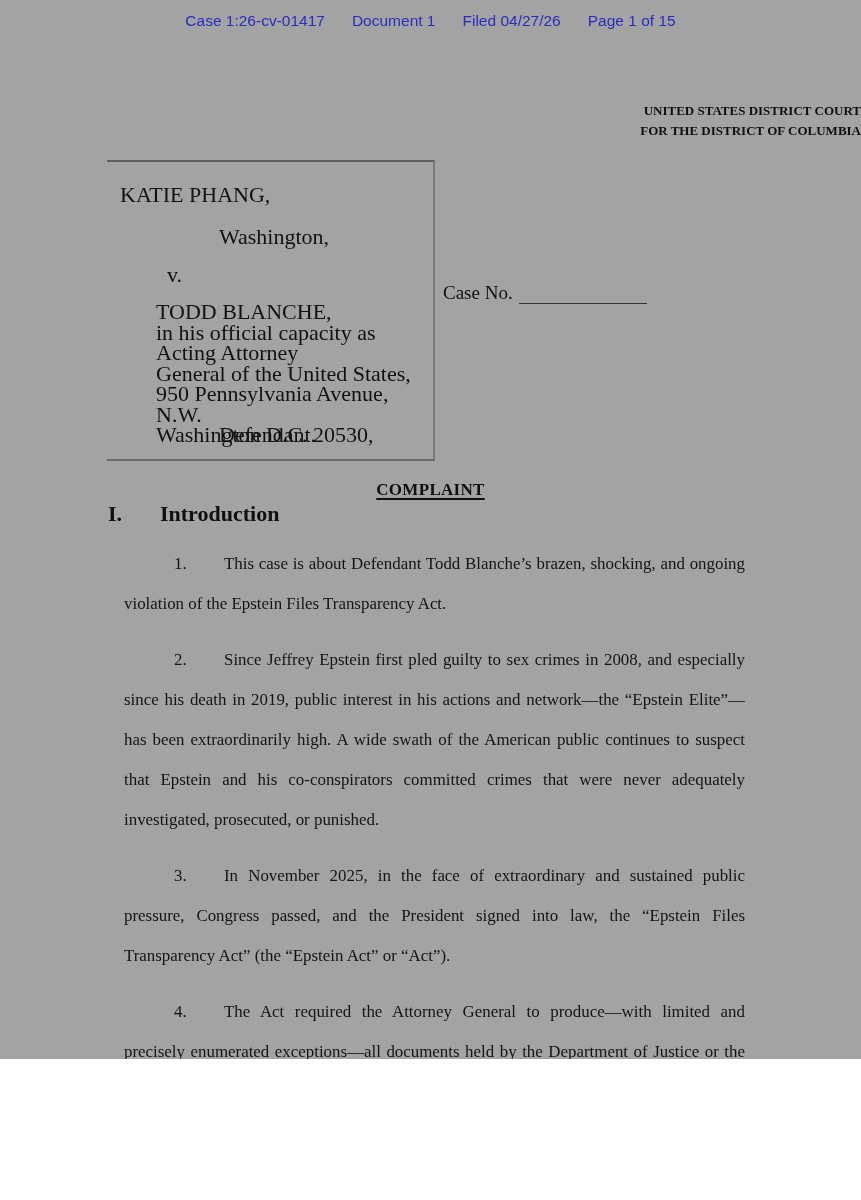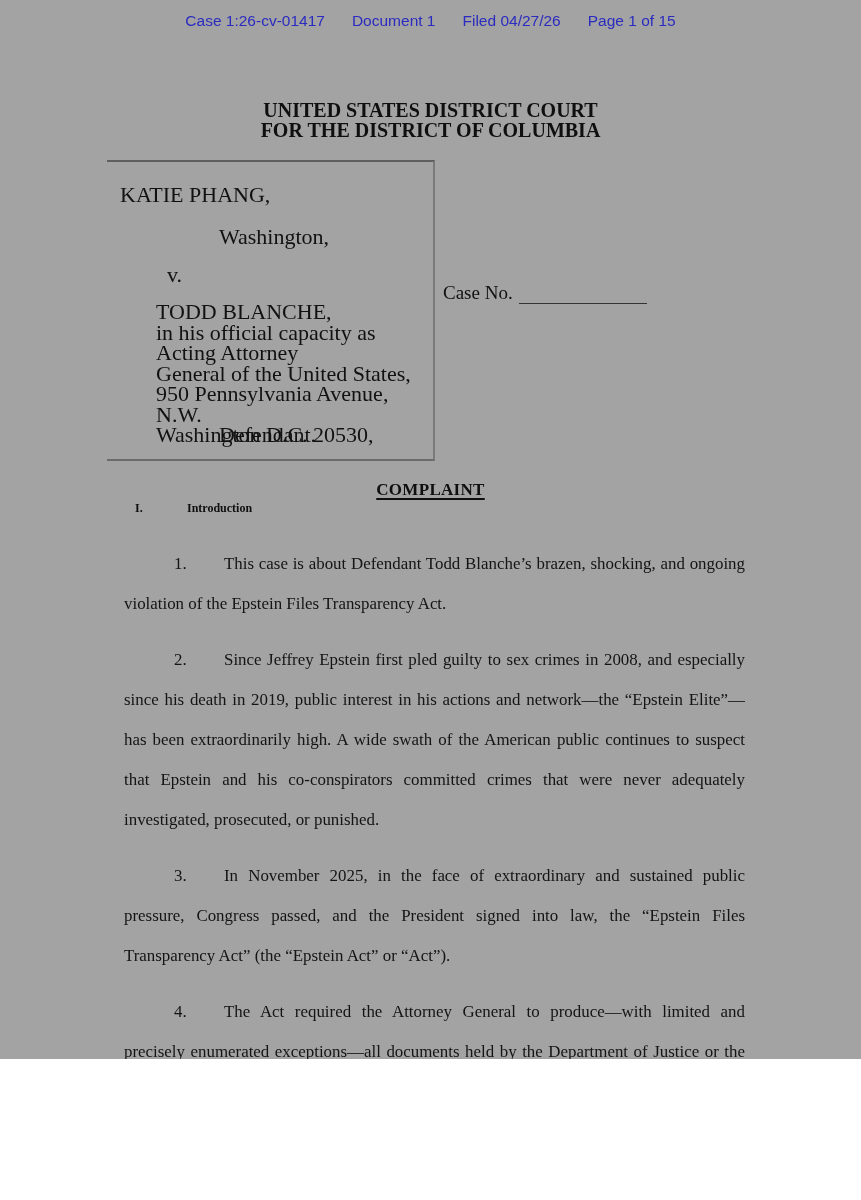--- a/index.html
+++ b/index.html
@@ -10,22 +10,22 @@
   }
   
   .stamp{
     position:absolute;top:12px;left:0;width:100%;
     display:flex;justify-content:center;gap:27px;
     font-family:"Liberation Sans","DejaVu Sans",sans-serif;
     font-size:15.5px;color:#2b2bc0;white-space:nowrap;
   }
   
   .court{
-    position:absolute;top:101px;left:0;width:100%;text-align:center;
-    font-weight:bold;font-size:20px;line-height:19.5px;color:#0f0f0f;
+    position:absolute;top:101px;left:0;width:100%;text-align:right;
+    font-weight:bold;font-size:13px;line-height:19.5px;color:#0f0f0f;
   }
   
   .caption-box{
     position:absolute;left:107px;top:160px;width:326px;height:297px;
     border-top:2px solid #5f5f5f;border-bottom:2px solid #6b6b6b;border-right:2px solid #7a7a7a;
     font-size:22px;color:#111;
   }
   .cap-plaintiff{position:absolute;left:13px;top:20px;}
   .cap-plaintiff-role{position:absolute;left:112px;top:62px;}
   .cap-v{position:absolute;left:60px;top:100px;}
@@ -38,21 +38,21 @@
     border-bottom:1.5px solid #333;vertical-align:bottom;margin-left:6px;
   }
   
   .complaint{
     position:absolute;top:480px;left:0;width:100%;text-align:center;
     font-weight:bold;font-size:17px;color:#0f0f0f;
     text-decoration:underline;text-underline-offset:3px;text-decoration-thickness:1.5px;
     letter-spacing:0.3px;
   }
   
-  .section-heading{position:absolute;left:108px;top:501px;font-weight:bold;font-size:12px;color:#0f0f0f;margin-left:27px;}
+  .section-heading{position:absolute;left:108px;top:501px;font-weight:bold;font-size:22px;color:#0f0f0f;}
   .sec-num{display:inline-block;width:52px;text-indent:0;}
   
   .body-text{
     position:absolute;left:108px;top:528px;width:653px;
     font-size:16.9px;line-height:40px;text-align:justify;color:#141414;
   }
   .body-text p{margin:16px;text-indent:50px;}
   .pnum{display:inline-block;min-width:50px;text-indent:0;}
   p.continues{text-align-last:justify;}
   

